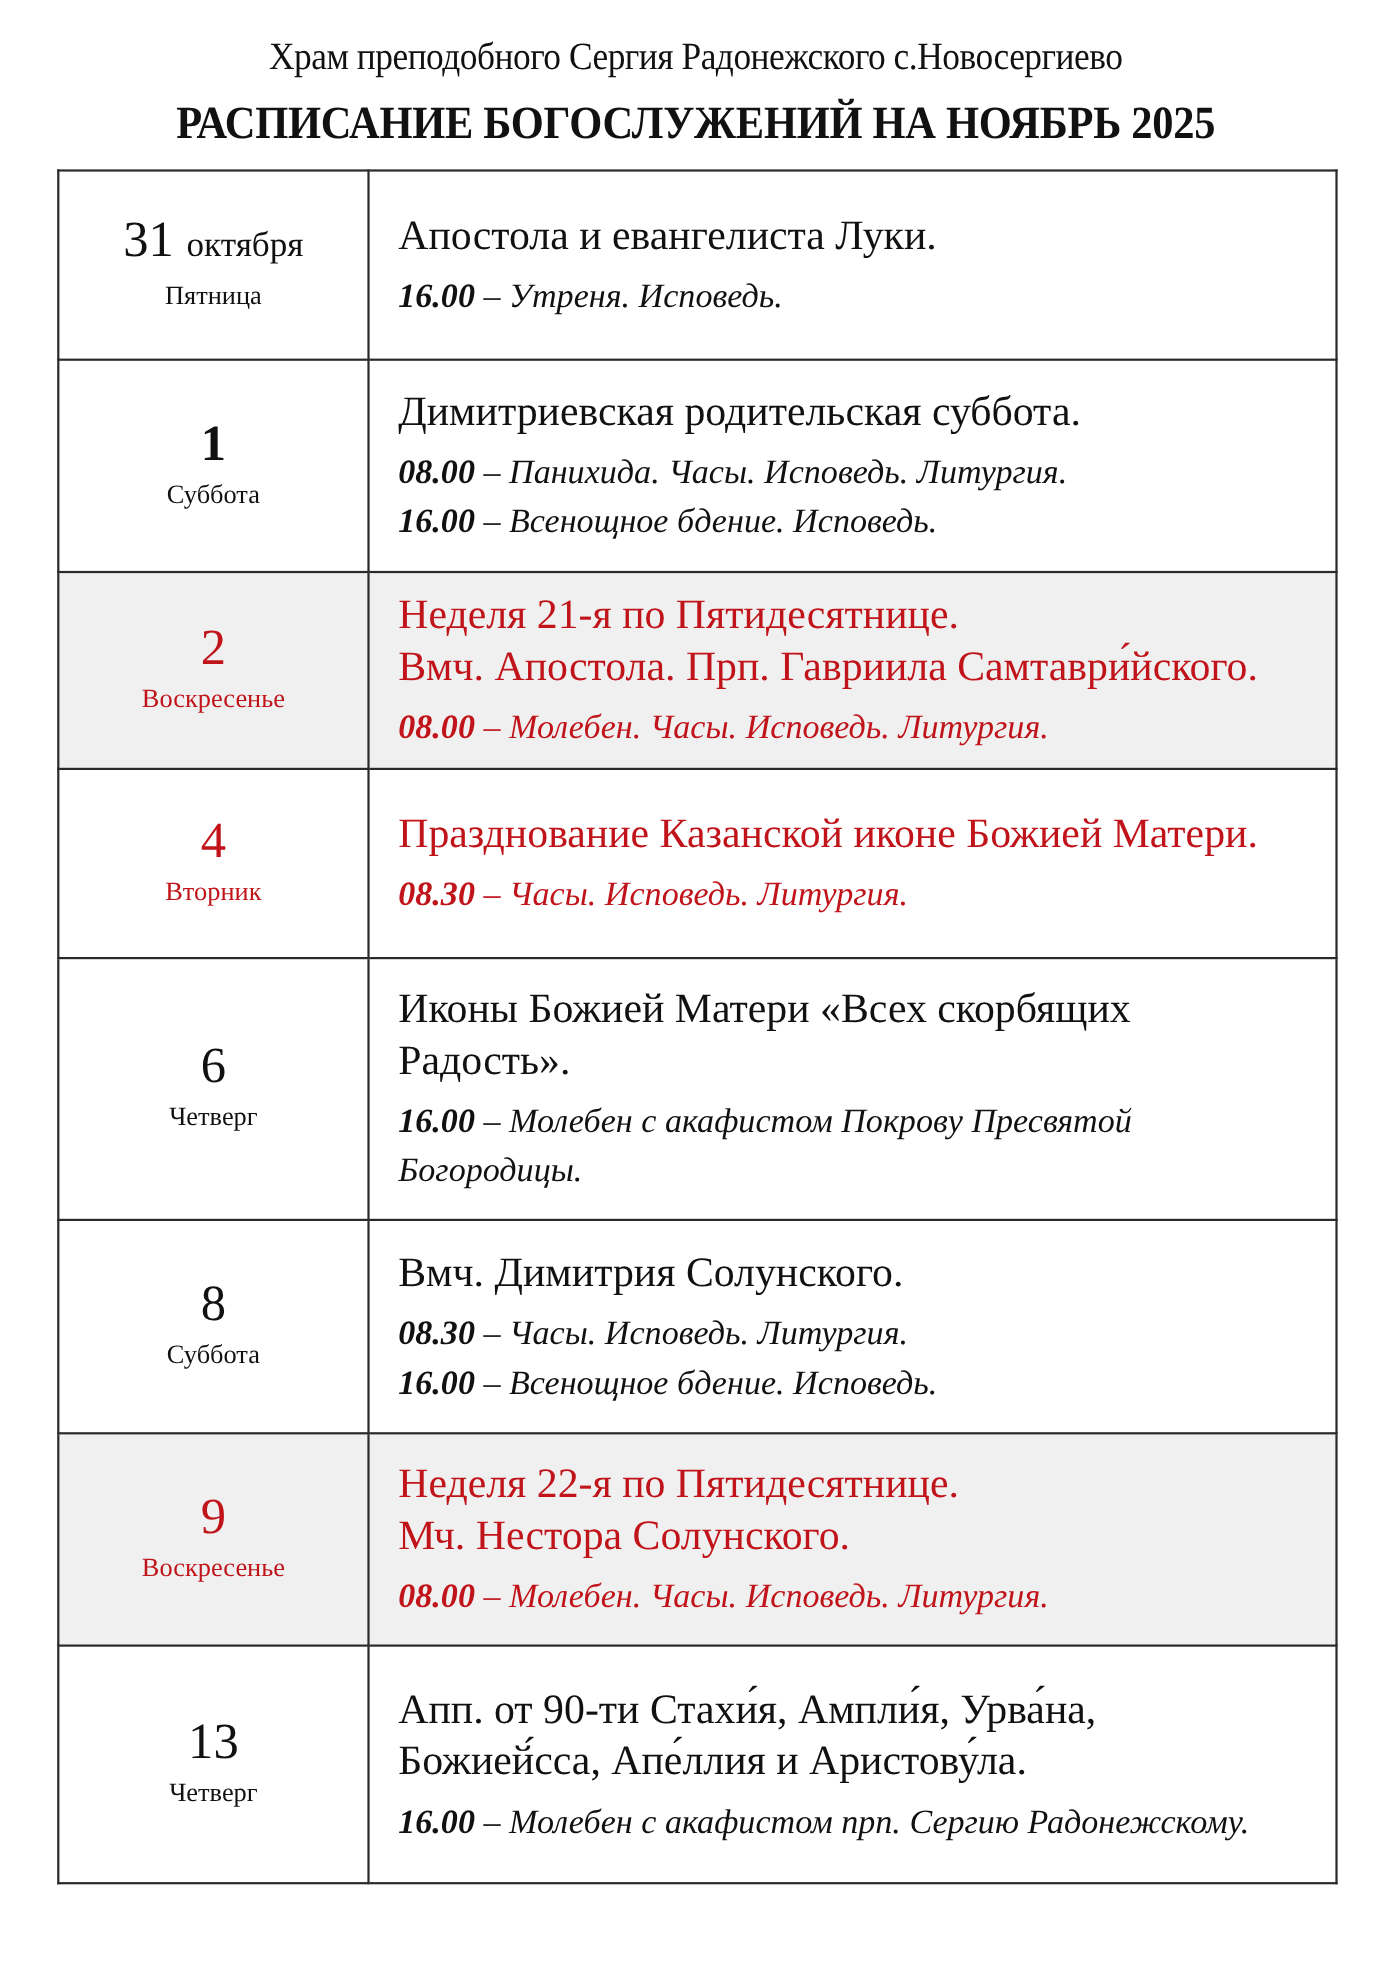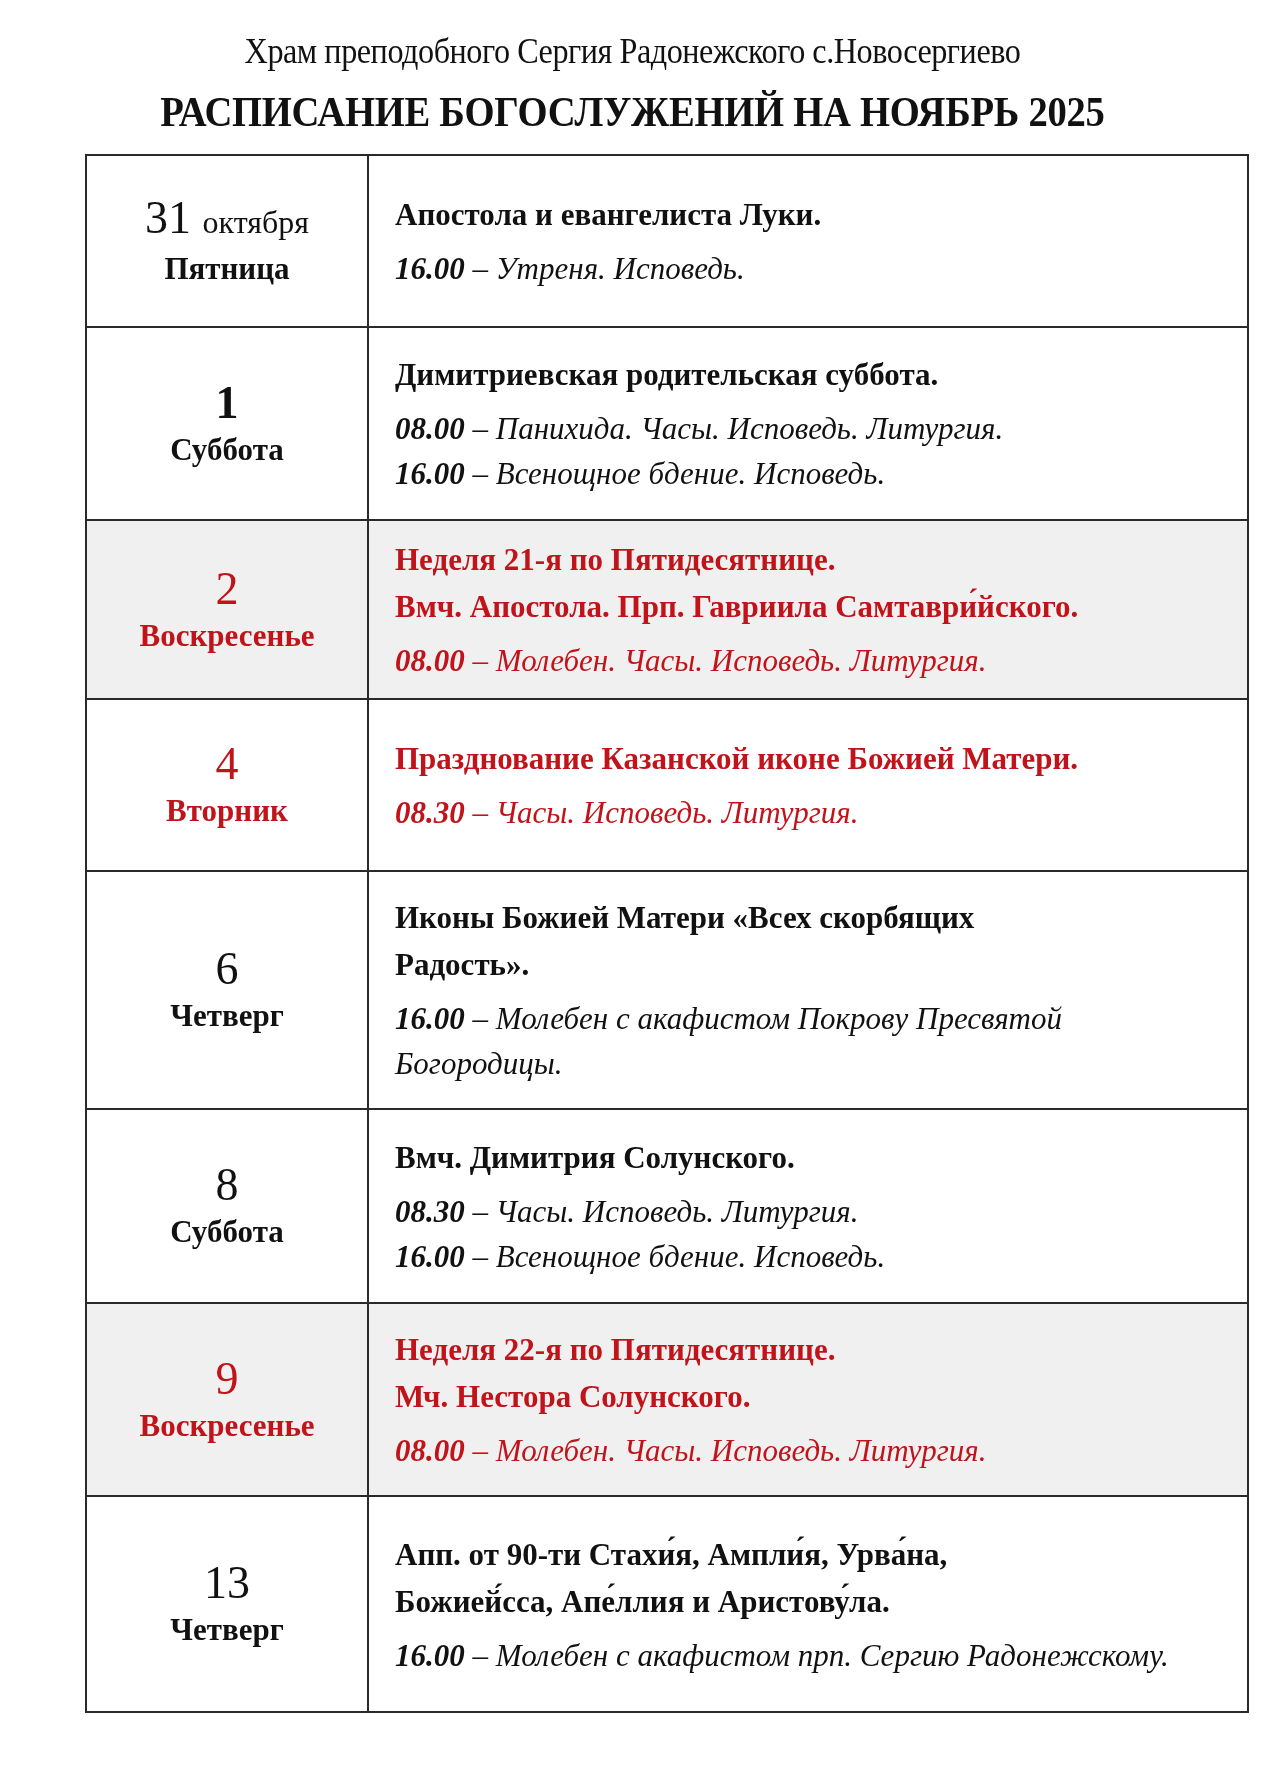--- a/index.html
+++ b/index.html
@@ -12,32 +12,32 @@
     font-size: 35px; line-height: 48px; letter-spacing: -0.5px;
     transform: scaleX(0.92); transform-origin: center;
   }
   .header-line2 {
     position: absolute; left: 0; width: 1265px; top: 84px; text-align: center;
     font-size: 42px; font-weight: bold; line-height: 56px; letter-spacing: -0.3px;
     transform: scaleX(0.92); transform-origin: center;
   }
   .schedule {
     position: absolute; left: 52px; top: 154px; width: 1164px;
-    border-collapse: collapse; table-layout: fixed; margin-left: 33px;
+    border-collapse: collapse; table-layout: fixed;
   }
   .schedule td { border: 2.5px solid #2a2a2a; padding: 0; vertical-align: middle; }
   .col-date { width: 282px; }
   .row.gray td { background: #f0f0f0; }
   .date-cell { text-align: center; }
   .day-num { font-size: 46px; line-height: 52px; }
   .day-num .month { font-size: 32px; }
-  .weekday { font-size: 31px; line-height: 42px; font-weight: bold; }
+  .weekday { font-size: 24px; line-height: 42px; }
   .red { color: #c0141a; }
   .info-cell { padding: 14px 24px 14px 26px !important; }
-  .feast { font-weight: bold; font-size: 31px; line-height: 47px; }
+  .feast { font-weight: normal; font-size: 38px; line-height: 47px; }
   .services { margin-top: 8px; }
   .svc { font-size: 31px; line-height: 45px; font-style: italic; }
   .svc .time { font-weight: bold; }
 </style>
 </head>
 <body>
 
 <div class="header-line1">Храм преподобного Сергия Радонежского с.Новосергиево</div>
 <div class="header-line2">РАСПИСАНИЕ БОГОСЛУЖЕНИЙ НА НОЯБРЬ 2025</div>
 

